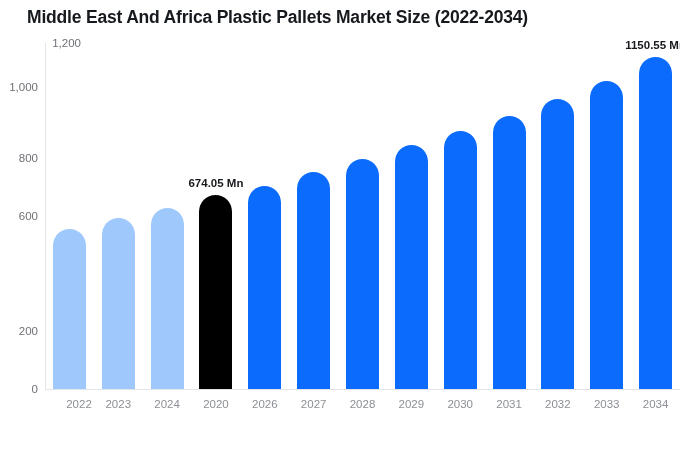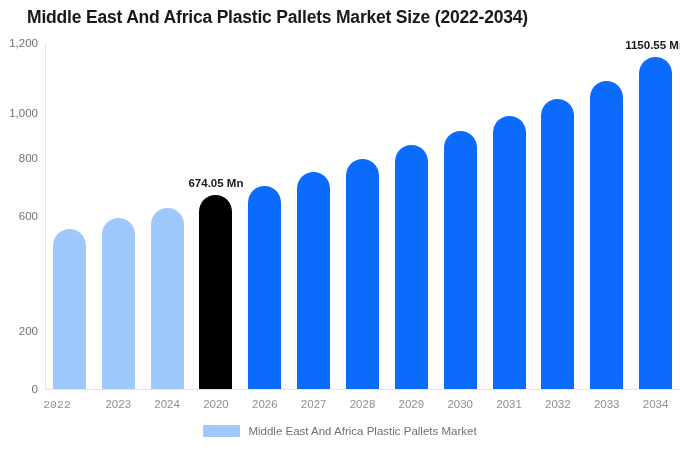--- a/index.html
+++ b/index.html
@@ -126,22 +126,22 @@
 <div id="chart-root">
 
   <div id="chart-title">Middle East And Africa Plastic Pallets Market Size (2022-2034)</div>
 
   <div id="y-axis">
       <div class="y-tick" style="top: 389px;">0</div>
       <div class="y-tick" style="top: 331.333px;">200</div>
       <div class="y-tick" style="top: 273.667px; margin-left: 42px;">400</div>
       <div class="y-tick" style="top: 216px;">600</div>
       <div class="y-tick" style="top: 158.333px;">800</div>
-      <div class="y-tick" style="top: 113px;">1,000</div>
-      <div class="y-tick" style="top: 43px;">1,200</div>
+      <div class="y-tick" style="top: 87px;">1,000</div>
+      <div class="y-tick" style="top: 43px; margin-left: 43px;">1,200</div>
     </div>
 
   <div id="y-axis-line"></div>
   <div id="x-axis-line"></div>
 
   <div id="plot-area">
       <div class="bar" style="left: 7.92308px; width: 33px; height: 159.737px; background: rgb(159, 201, 253);"></div>
       <div class="bar" style="left: 56.7692px; width: 33px; height: 170.693px; background: rgb(159, 201, 253);"></div>
       <div class="bar" style="left: 105.615px; width: 33px; height: 180.785px; background: rgb(159, 201, 253);"></div>
       <div class="bar" style="left: 154.462px; width: 33px; height: 194.351px; background: rgb(0, 0, 0);"></div>
@@ -149,26 +149,22 @@
       <div class="bar" style="left: 252.154px; width: 33px; height: 216.827px; background: rgb(10, 107, 253);"></div>
       <div class="bar" style="left: 301px; width: 33px; height: 229.802px; background: rgb(10, 107, 253);"></div>
       <div class="bar" style="left: 349.846px; width: 33px; height: 243.93px; background: rgb(10, 107, 253);"></div>
       <div class="bar" style="left: 398.692px; width: 33px; height: 257.77px; background: rgb(10, 107, 253);"></div>
       <div class="bar" style="left: 447.538px; width: 33px; height: 273.34px; background: rgb(10, 107, 253);"></div>
       <div class="bar" style="left: 496.385px; width: 33px; height: 290.352px; background: rgb(10, 107, 253);"></div>
       <div class="bar" style="left: 545.231px; width: 33px; height: 307.652px; background: rgb(10, 107, 253);"></div>
       <div class="bar" style="left: 594.077px; width: 33px; height: 331.742px; background: rgb(10, 107, 253);"></div>
     </div>
 
-  <div id="legend">
-    <span id="legend-swatch" style="background: rgb(159, 201, 253);"></span>
-    <span id="legend-label">Middle East And Africa Plastic Pallets Market</span>
-  </div>
 
-<div class="x-tick" style="left: 57px; font-family: Liberation Mono, monospace;">2022</div>
+<div class="x-tick" style="left: 79px;">2022</div>
     <div class="x-tick" style="left: 118.269px;">2023</div>
     <div class="x-tick" style="left: 167.115px;">2024</div>
     <div class="x-tick" style="left: 215.962px;">2020</div>
     <div class="x-tick" style="left: 264.808px;">2026</div>
     <div class="x-tick" style="left: 313.654px;">2027</div>
     <div class="x-tick" style="left: 362.5px;">2028</div>
     <div class="x-tick" style="left: 411.346px;">2029</div>
     <div class="x-tick" style="left: 460.192px;">2030</div>
     <div class="x-tick" style="left: 509.038px;">2031</div>
     <div class="x-tick" style="left: 557.885px;">2032</div>

